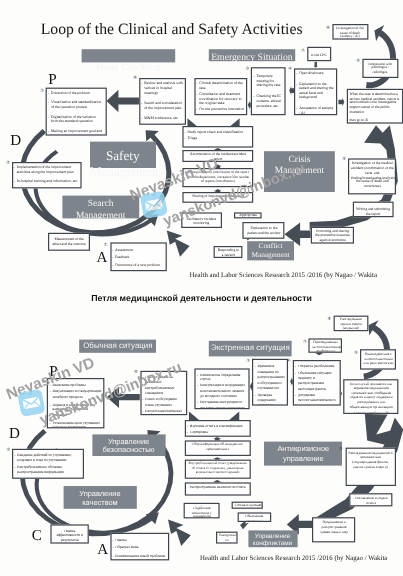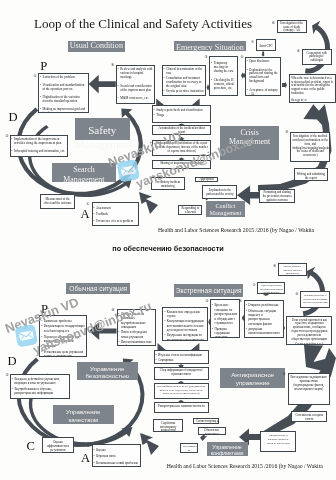--- a/index.html
+++ b/index.html
@@ -46,21 +46,21 @@
   <polygon points="241.0,75.5 242.7,71.9 242.7,73.6 245.5,73.6 245.5,77.4 242.7,77.4 242.7,79.1" fill="#474d55"></polygon>
   <polygon points="287.0,85.0 285.3,81.4 285.3,83.1 282.0,83.1 282.0,86.9 285.3,86.9 285.3,88.6" fill="#474d55"></polygon>
   <polygon points="263.1,56.4 261.3,54.8 262.1,54.8 262.1,51.5 264.1,51.5 264.1,54.8 264.9,54.8" fill="#474d55"></polygon>
   <path d="M 304.94 73.25 L 307.14 73.48 L 309.34 73.45 L 311.54 73.17 L 313.69 72.63 L 315.79 71.85 L 317.82 70.82 L 319.74 69.57 L 321.54 68.09 L 323.21 66.42 L 324.73 64.56 L 326.08 62.53 L 327.24 60.36 L 328.21 58.07 L 328.98 55.67 L 329.54 53.19 L 329.88 50.67 L 330.00 48.11 L 329.90 45.56 L 329.58 43.03 L 329.04 40.54 L 328.29 38.14 L 327.33 35.83 L 326.18 33.65 L 324.85 31.61 L 323.35 29.73 L 321.70 28.04 L 319.90 26.55 L 317.99 25.28 L 320.30 20.74 L 312.05 25.50 L 313.40 34.28 L 315.72 29.73 L 317.20 30.76 L 318.58 31.96 L 319.86 33.32 L 321.02 34.82 L 322.05 36.46 L 322.94 38.22 L 323.68 40.07 L 324.26 42.01 L 324.67 44.00 L 324.92 46.04 L 325.00 48.09 L 324.91 50.14 L 324.64 52.17 L 324.21 54.16 L 323.62 56.09 L 322.87 57.94 L 321.97 59.68 L 320.93 61.31 L 319.76 62.81 L 318.47 64.15 L 317.07 65.34 L 315.59 66.35 L 314.02 67.17 L 312.40 67.80 L 310.73 68.23 L 309.04 68.46 L 307.33 68.48 L 305.63 68.30 Z" fill="#474d55"></path>
   <polygon points="303.4,119.0 313.3,104.3 318.9,110.7 324.8,104.3 329.0,124.0 330.0,136.0 323.4,136.0 322.0,125.0 317.0,119.5" fill="#474d55"></polygon>
   <path d="M 323.4 132.0 L 325.0 150.0 L 318.0 166.0 L 302.0 177.0 L 280.0 184.0 L 258.0 185.0 L 258.0 191.5 L 282.0 190.5 L 306.0 183.5 L 324.0 171.0 L 331.5 151.0 L 330.0 132.0 Z" fill="#474d55"></path>
   <polygon points="237.0,195.2 250.1,185.5 250.1,192.0 259.0,192.0 259.0,198.4 250.1,198.4 250.1,204.9" fill="#474d55"></polygon>
   <polygon points="204.0,197.0 209.5,192.5 208.5,196.0 211.5,195.0 206.5,200.5" fill="#474d55"></polygon>
   <polygon points="139.0,192.0 152.0,196.5 146.0,199.0 158.0,205.0 150.0,214.0 146.0,201.5 141.5,204.0" fill="#474d55"></polygon>
 </svg>
-<div class="hdr" style="left:67.8px;top:41.3px;width:57px;height:10.4px;font-size:8.1px;padding-top:1px;box-sizing:border-box;">Usual Condition</div>
+<div class="hdr" style="left:67.8px;top:41.3px;width:78px;height:10.4px;font-size:8.1px;padding-top:11px;box-sizing:border-box;">Usual Condition</div>
 <div class="hdr" style="left:173.9px;top:41.4px;width:72.1px;height:9.8px;font-size:8.1px;padding-top:3px;box-sizing:border-box;">Emergency Situation</div>
 <div class="pdca" style="left:40.2px;top:60.2px;">P</div>
 <div class="pdca" style="left:8.5px;top:110.5px;">D</div>
 <div class="pdca" style="left:53px;top:195.5px;">C</div>
 <div class="pdca" style="left:80.5px;top:208px;">A</div>
 <div class="hdrs" style="left:74.8px;top:118.0px;width:55px;height:21.5px;font-size:11px;padding-top:6px;box-sizing:border-box;">
       <div>Safety</div>
       <div>Management</div>
     </div>
 <div class="hdrs" style="left:51.9px;top:162.5px;width:64.0px;height:19.6px;font-size:7.9px;padding-top:2.2px;box-sizing:border-box;">
@@ -164,21 +164,21 @@
   </div>
   <div class="cnum" style="left:284.5px;top:130.1px;">⑨</div>
   <div class="bx nb" style="left:293.5px;top:168.2px;width:34.5px;height:12.7px;font-size:3.05px;line-height:4.0px;padding-top:2.6px;text-align:center;">
   <div class="li" style="margin-bottom:0px;">Writing and submitting the report</div>
   </div>
   <div class="bx nb" style="left:259.4px;top:188.5px;width:35.4px;height:14.6px;font-size:3.0px;line-height:3.8px;padding-top:1.8px;text-align:center;">
   <div class="li" style="margin-bottom:0px;">Promoting and sharing the preventive measures against recurrence</div>
   </div>
 <div class="foot" style="left:158px;top:226.5px;">Health and Labor Sciences Research 2015 /2016  (by Nagao / Wakita</div>
 <div class="ttl2" style="top:244px;">
-      <div>по обеспечению безопасности</div>
+      <div>Петля медицинской деятельности и деятельности</div>
     </div>
 <svg class="layer" viewBox="0 0 336 480">
   <path d="M 36.04 357.59 L 29.08 364.04 L 23.51 371.33 L 19.50 379.27 L 17.15 387.63 L 16.52 396.20 L 17.63 404.73 L 20.46 413.00 L 24.92 420.78 L 30.89 427.85 L 38.21 434.03 L 46.69 439.15 L 56.08 443.07 L 66.14 445.67 L 76.59 446.90 L 87.15 446.72 L 97.53 445.13 L 107.44 442.17 L 116.62 437.93 L 124.81 432.52 L 131.80 426.09 L 137.40 418.81 L 141.44 410.88 L 143.83 402.53 L 144.49 393.96 L 143.41 385.43 L 140.61 377.15 L 136.18 369.37 L 130.24 362.28 L 133.81 359.38 L 122.78 358.43 L 123.55 367.69 L 127.13 364.79 L 132.70 371.34 L 136.86 378.53 L 139.47 386.16 L 140.49 394.04 L 139.87 401.95 L 137.63 409.66 L 133.84 416.98 L 128.60 423.70 L 122.04 429.63 L 114.36 434.63 L 105.76 438.54 L 96.46 441.27 L 86.73 442.74 L 76.84 442.91 L 67.04 441.78 L 57.61 439.37 L 48.80 435.75 L 40.85 431.03 L 33.99 425.32 L 28.39 418.79 L 24.21 411.61 L 21.56 403.98 L 20.52 396.11 L 21.10 388.20 L 23.31 380.48 L 27.07 373.16 L 32.29 366.42 L 38.82 360.47 Z" fill="#474d55"></path>
   <path d="M 47.15 373.50 L 42.65 376.90 L 38.70 380.64 L 35.37 384.68 L 32.68 388.96 L 30.68 393.43 L 29.39 398.04 L 28.83 402.73 L 29.00 407.43 L 29.89 412.08 L 31.51 416.64 L 33.83 421.03 L 36.82 425.21 L 40.44 429.12 L 44.65 432.70 L 49.38 435.93 L 54.59 438.74 L 60.21 441.12 L 66.16 443.02 L 72.37 444.43 L 78.75 445.32 L 85.24 445.69 L 91.74 445.53 L 98.18 444.84 L 104.47 443.63 L 110.53 441.91 L 116.28 439.72 L 121.65 437.07 L 126.58 434.00 L 129.43 436.95 L 132.37 426.94 L 121.37 428.60 L 124.22 431.55 L 119.58 434.37 L 114.52 436.80 L 109.11 438.82 L 103.41 440.40 L 97.49 441.51 L 91.43 442.14 L 85.32 442.29 L 79.21 441.95 L 73.20 441.13 L 67.36 439.84 L 61.76 438.09 L 56.47 435.91 L 51.57 433.32 L 47.11 430.36 L 43.15 427.07 L 39.75 423.48 L 36.94 419.64 L 34.75 415.61 L 33.23 411.43 L 32.38 407.15 L 32.23 402.83 L 32.76 398.53 L 33.97 394.29 L 35.86 390.19 L 38.38 386.25 L 41.52 382.54 L 45.23 379.11 L 49.47 375.99 Z" fill="#474d55"></path>
   <polygon points="89.0,331.0 99.2,322.0 99.2,328.4 116.5,328.4 116.5,333.6 99.2,333.6 99.2,340.0" fill="#474d55"></polygon>
   <polygon points="157.5,343.0 157.5,350.0 165.9,350.0" fill="#474d55"></polygon>
   <polygon points="199.4,343.0 199.4,350.0 191.0,350.0" fill="#474d55"></polygon>
   <polygon points="181.0,364.2 177.6,365.7 179.1,365.7 179.1,367.9 182.9,367.9 182.9,365.7 184.4,365.7" fill="#474d55"></polygon>
   <polygon points="181.0,381.0 177.6,382.5 179.1,382.5 179.1,384.3 182.9,384.3 182.9,382.5 184.4,382.5" fill="#474d55"></polygon>
   <polygon points="181.0,400.0 177.6,401.5 179.1,401.5 179.1,403.6 182.9,403.6 182.9,401.5 184.4,401.5" fill="#474d55"></polygon>

